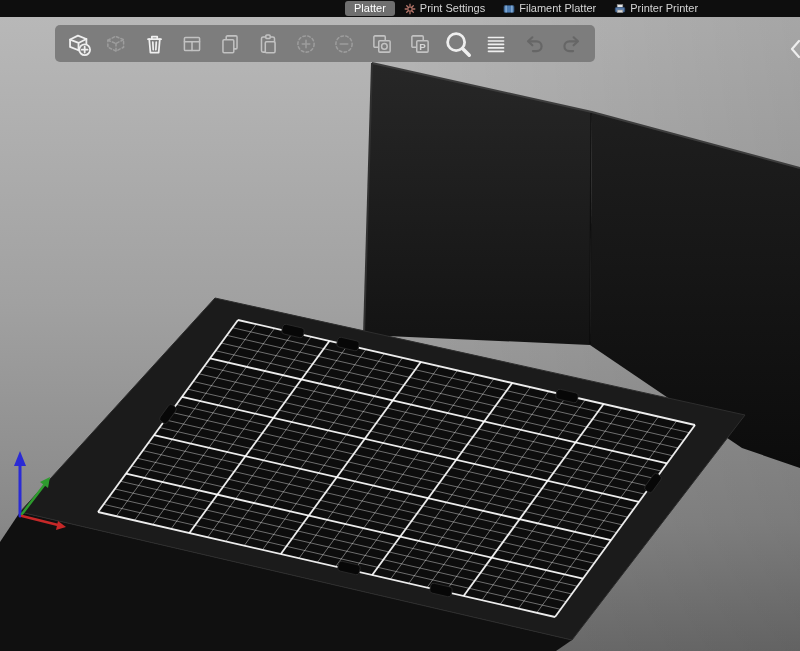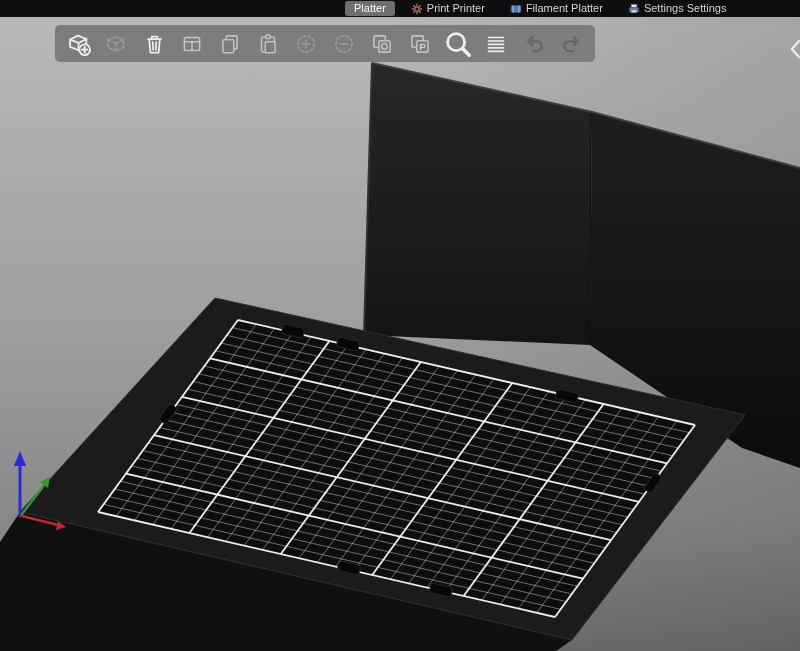--- a/index.html
+++ b/index.html
@@ -1,21 +1,21 @@
 <!DOCTYPE html>
 <html><head>
 <meta charset="utf-8">
 <style>
   html,body{margin:0;padding:0;width:800px;height:651px;overflow:hidden;background:#8a8a8a;
             font-family:"Liberation Sans",sans-serif;}
   .app{position:relative;width:800px;height:651px;user-select:none;}
 
   
   .tab-bar{position:absolute;top:0;left:0;width:800px;height:17px;background:#0e0e0e;z-index:30;}
-  .tabs{position:absolute;left:345px;top:1px;display:flex;gap:7px;align-items:center;height:15px;}
+  .tabs{position:absolute;left:345px;top:1px;display:flex;align-items:center;height:15px;}
   .tab{display:flex;align-items:center;gap:4px;height:15px;padding:0 9px;border-radius:3px;
        color:#d4d4d4;font-size:11px;line-height:15px;white-space:nowrap;cursor:default;}
   .tab.active{background:#6f6f6f;color:#ffffff;}
   .tab-icon{display:flex;align-items:center;}
 
   
   .viewport{position:absolute;top:17px;left:0;width:800px;height:634px;overflow:hidden;}
   svg.scene{position:absolute;left:0;top:0;}
 
   
@@ -45,41 +45,41 @@
       </div>
       <div class="tab">
         <span class="tab-icon">
           <svg width="12" height="12" viewBox="0 0 12 12">
             <g stroke="#b5756a" stroke-width="1.3" fill="none" stroke-linecap="round">
               <circle cx="6" cy="6" r="2.2"></circle>
               <path d="M6,1.2 V2.7 M6,9.3 V10.8 M1.2,6 H2.7 M9.3,6 H10.8 M2.7,2.7 L3.7,3.7 M8.3,8.3 L9.3,9.3 M9.3,2.7 L8.3,3.7 M3.7,8.3 L2.7,9.3"></path>
             </g>
           </svg>
         </span>
-        <span class="tab-label">Print Printer</span>
+        <span class="tab-label">Print Settings</span>
       </div>
       <div class="tab">
         <span class="tab-icon">
           <svg width="12" height="12" viewBox="0 0 12 12">
             <rect x="1" y="2.5" width="10" height="7" rx="1.2" fill="#4d7db3" stroke="#2e4f74" stroke-width="0.8"></rect>
             <line x1="3.1" y1="2.5" x2="3.1" y2="9.5" stroke="#a9c8e6" stroke-width="0.9"></line>
             <line x1="8.9" y1="2.5" x2="8.9" y2="9.5" stroke="#a9c8e6" stroke-width="0.9"></line>
           </svg>
         </span>
         <span class="tab-label">Filament Platter</span>
       </div>
       <div class="tab">
         <span class="tab-icon">
           <svg width="12" height="12" viewBox="0 0 12 12">
             <rect x="3.2" y="1.6" width="5.6" height="3.2" fill="#e9e9e9" stroke="#8a8a8a" stroke-width="0.6"></rect>
             <rect x="1.3" y="4.6" width="9.4" height="4.4" rx="0.8" fill="#5a7fae" stroke="#33517a" stroke-width="0.8"></rect>
             <rect x="3.2" y="7" width="5.6" height="2.6" fill="#d9d9d9" stroke="#8a8a8a" stroke-width="0.6"></rect>
           </svg>
         </span>
-        <span class="tab-label">Settings Settings</span>
+        <span class="tab-label">Printer Printer</span>
       </div>
     </div>
   </div>
 
   <div class="viewport">
 
     <svg class="scene" width="800" height="634" viewBox="0 17 800 634" xmlns="http://www.w3.org/2000/svg">
       <defs>
         <linearGradient id="bgGrad" x1="0" y1="0" x2="0" y2="1">
           <stop offset="0" stop-color="#b8b8b8"></stop>

